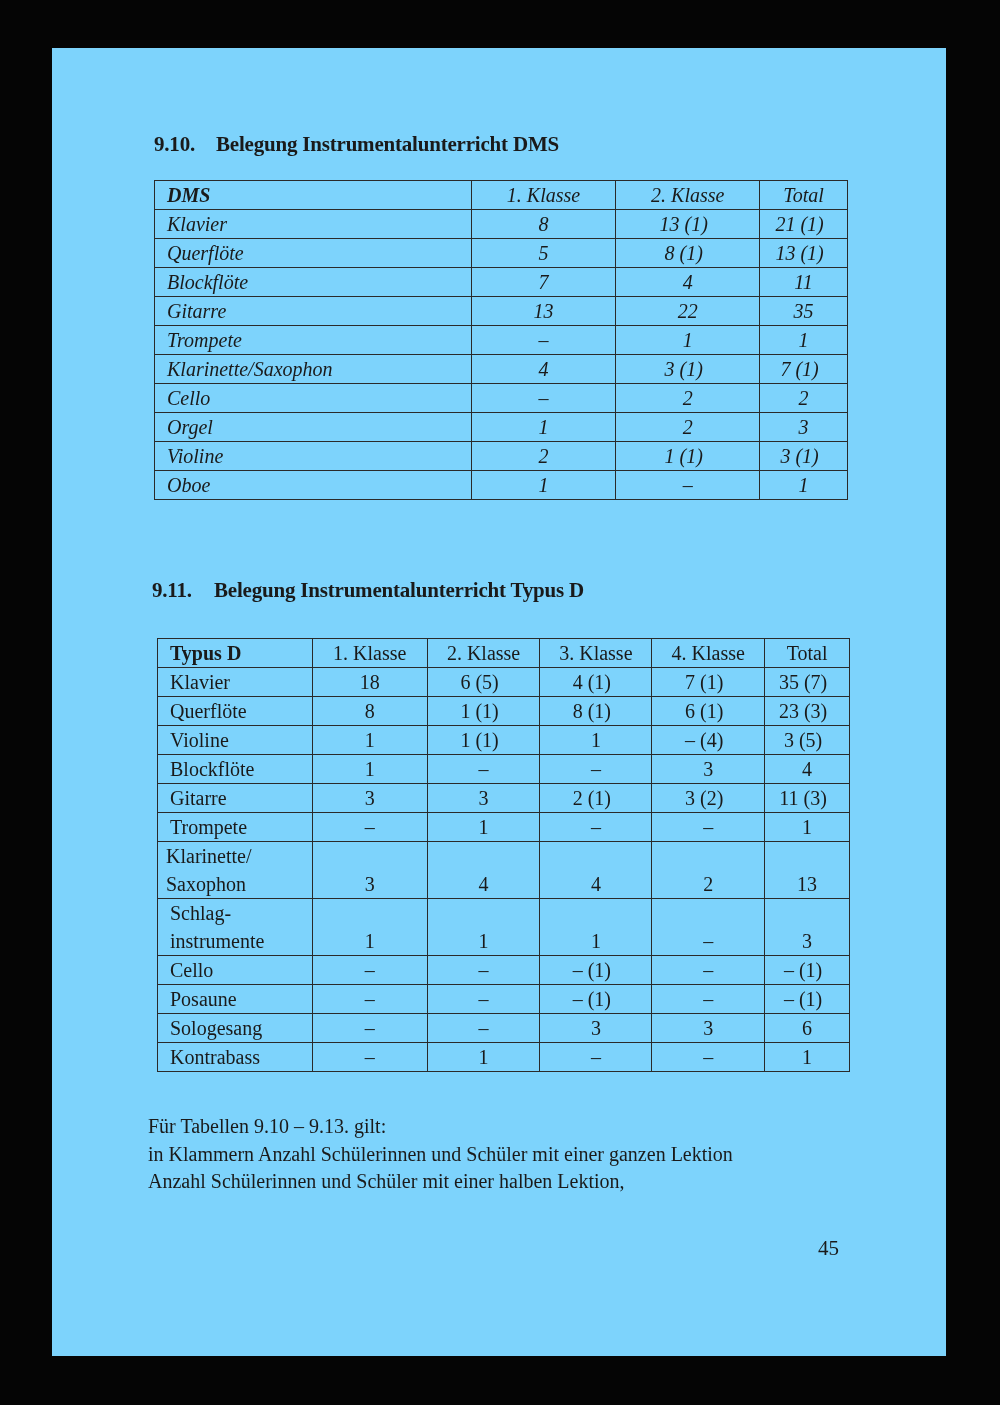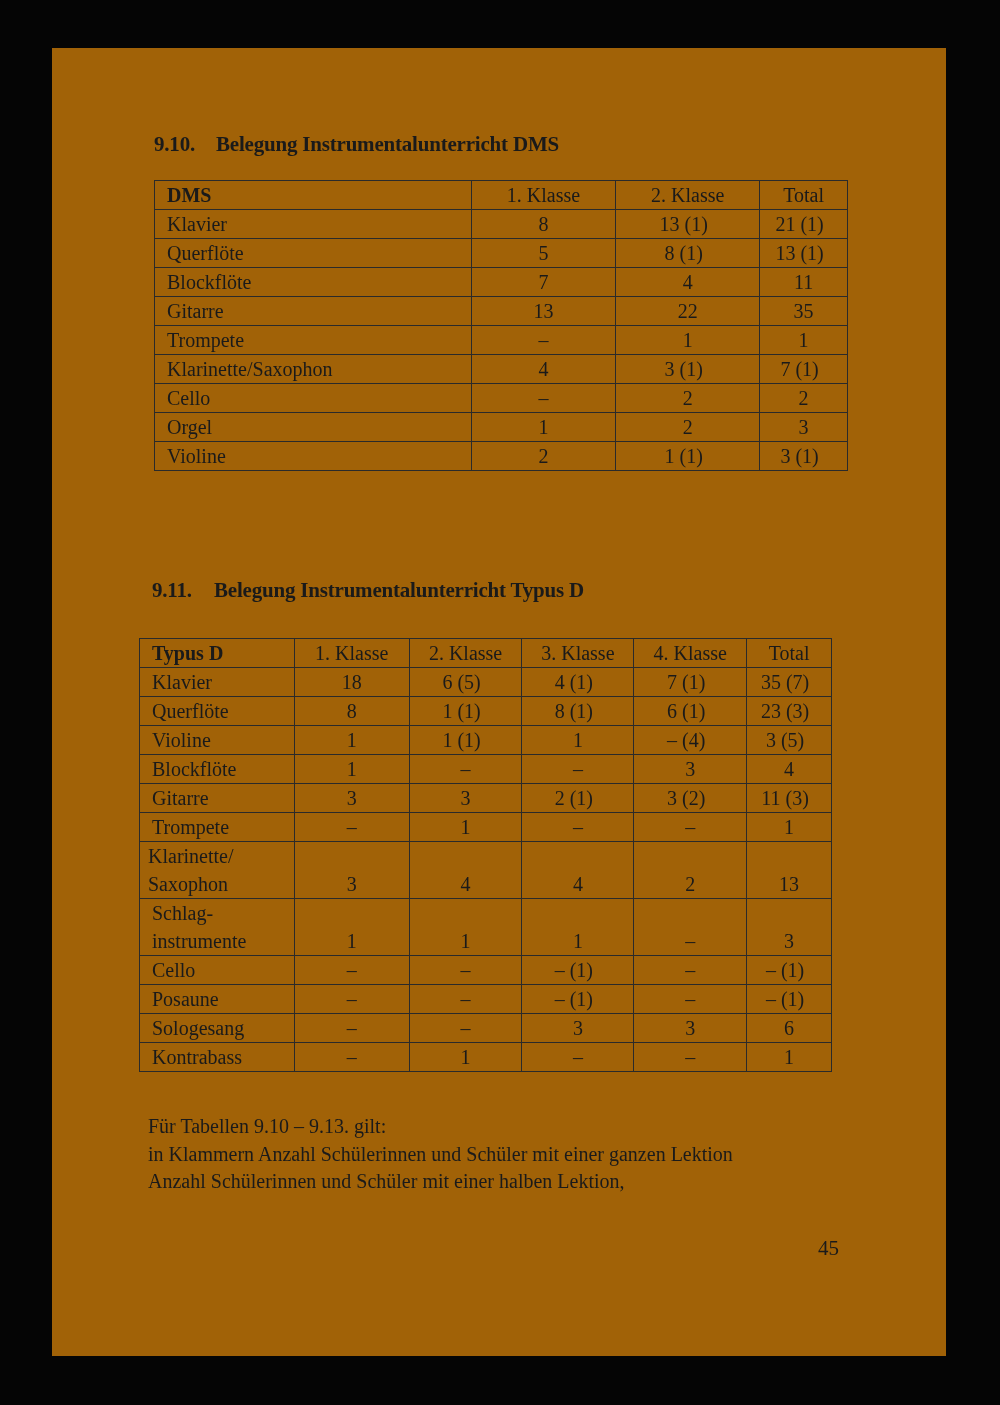--- a/index.html
+++ b/index.html
@@ -3,42 +3,42 @@
   <meta charset="utf-8">
   <style>
     html, body { margin: 0; padding: 0; }
     body {
       width: 1000px; height: 1405px; background: #050505;
       position: relative; overflow: hidden;
       font-family: "Liberation Serif", "DejaVu Serif", serif; color: #1a1a1a;
     }
     .page {
       position: absolute; left: 52px; top: 48px; width: 894px; height: 1308px;
-      background: #a16207;
+      background: #7dd3fc;
     }
     .section-title {
       position: absolute; font-weight: bold; font-size: 21px; letter-spacing: -0.2px;
       white-space: nowrap;
     }
     .section-title .num { display: inline-block; width: 62px; }
     table {
       position: absolute; border-collapse: collapse; font-size: 20px;
     }
     td, th {
       border: 1.5px solid #2a2a2a; padding: 0; height: 28px; line-height: 28px;
       font-weight: normal; vertical-align: bottom;
     }
     th.first { font-weight: bold; text-align: left; padding-left: 12px; }
     td.first { text-align: left; padding-left: 12px; line-height: 27px; }
     .c { text-align: center; }
     .r { text-align: center; padding-right: 8px; }
     tr.tall td { height: 54px; }
     tr.tall td.first { line-height: 28px; padding-top: 0; }
-    #t1 { left: 102px; top: 132px; width: 694px; }
-    #t2 { left: 87px; top: 590px; width: 693px; }
+    #t1 { left: 102px; top: 132px; width: 694px; font-style: italic; }
+    #t2 { left: 105px; top: 590px; width: 693px; }
     .note {
       position: absolute; left: 96px; top: 1065px; font-size: 20px; line-height: 27.5px;
       white-space: nowrap;
     }
     .pagenum { position: absolute; left: 766px; top: 1188px; font-size: 21px; }
   </style>
 </head>
 <body>
 
 <div class="page">
@@ -109,20 +109,26 @@
           <td class="first" style="white-space: pre-line;">Orgel</td>
           <td class="c">1</td>
           <td class="c">2</td>
           <td class="c">3</td>
         </tr>
         <tr>
           <td class="first" style="white-space: pre-line;">Violine</td>
           <td class="c">2</td>
           <td class="r">1 (1)</td>
           <td class="r">3 (1)</td>
+        </tr>
+        <tr>
+          <td class="first" style="white-space: pre-line;">Oboe</td>
+          <td class="c">1</td>
+          <td class="c">–</td>
+          <td class="c">1</td>
         </tr>
       </tbody>
   </table>
 
   <div class="section-title" style="left:100px; top:530px;">
     <span class="num">9.11.</span><span>Belegung Instrumentalunterricht Typus D</span>
   </div>
 
   <table id="t2">
     <colgroup>

